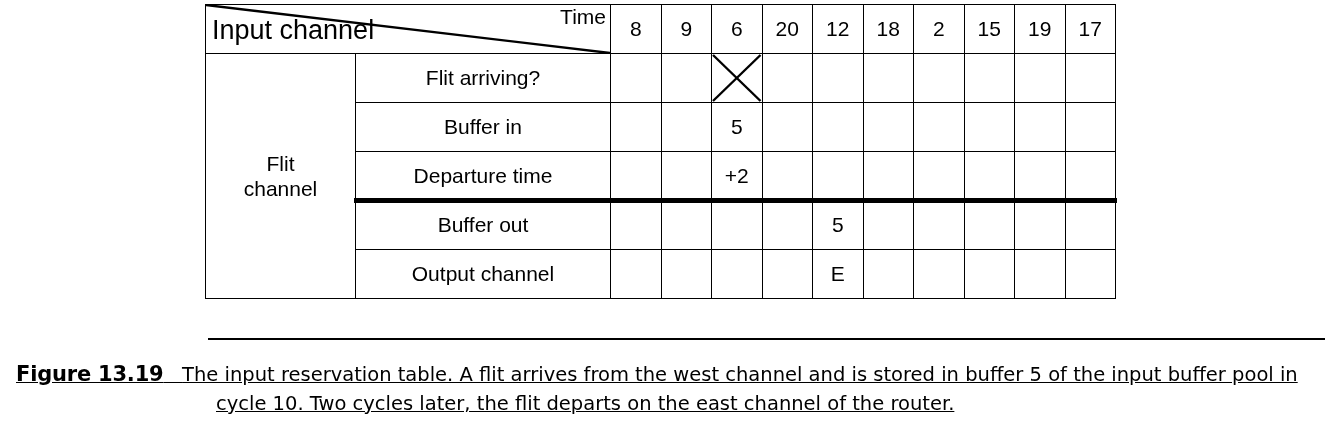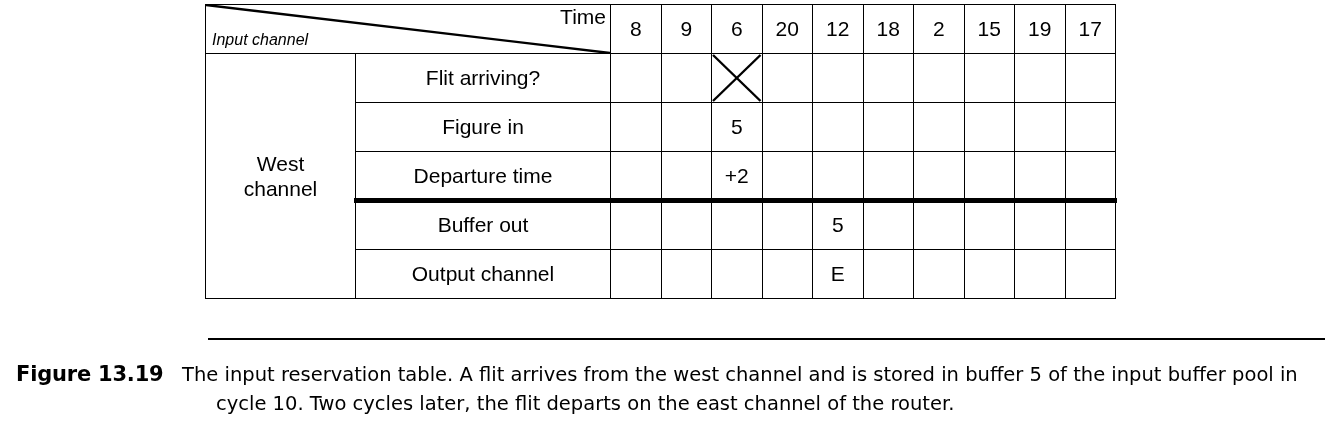--- a/index.html
+++ b/index.html
@@ -57,24 +57,23 @@
   .lbl-time {
     position: absolute;
     right: 4px;
     top: 1px;
     font-size: 21px;
     line-height: 22px;
   }
   .lbl-input {
     position: absolute;
     left: 6px;
-    bottom: 2px;
-    font-size: 16px;
+    bottom: 12px;
+    font-size: 27px;
     line-height: 22px;
-    font-style: italic;
   }
 
   td.time-head {
     height: 48px;
     font-size: 21px;
   }
 
   td.chan-cell {
     width: 150px;
     font-size: 21px;
@@ -124,20 +123,21 @@
     background: #000;
   }
   #caption {
     position: absolute;
     left: 8px;
     top: 360px;
     width: 1322px;
     font-family: "DejaVu Sans", sans-serif;
     font-size: 19.5px;
     line-height: 29px;
+    text-decoration: underline;
   }
   #caption-label {
     font-weight: bold;
     font-size: 21px;
     letter-spacing: -0.2px;
   }
   #caption-text {
     display: inline;
     font-size: 19.5px;
   }
@@ -174,21 +174,21 @@
       <td class="time-head">12</td>
       <td class="time-head">18</td>
       <td class="time-head">2</td>
       <td class="time-head">15</td>
       <td class="time-head">19</td>
       <td class="time-head">17</td>
     </tr>
 
     <tr>
       <td class="chan-cell" rowspan="5">
-        <span>West</span><br>
+        <span>Flit</span><br>
         <span>channel</span>
       </td>
       <td class="row-label">Flit arriving?</td>
       <td class="data-cell"></td>
       <td class="data-cell"></td>
       <td class="data-cell">
         <span class="xmark">
           <svg viewBox="0 0 50 48" preserveAspectRatio="none">
             <line x1="1" y1="1" x2="49" y2="47" stroke="#000" stroke-width="2.4" vector-effect="non-scaling-stroke"></line>
             <line x1="49" y1="1" x2="1" y2="47" stroke="#000" stroke-width="2.4" vector-effect="non-scaling-stroke"></line>
@@ -198,21 +198,21 @@
       <td class="data-cell"></td>
       <td class="data-cell"></td>
       <td class="data-cell"></td>
       <td class="data-cell"></td>
       <td class="data-cell"></td>
       <td class="data-cell"></td>
       <td class="data-cell"></td>
     </tr>
 
     <tr>
-      <td class="row-label">Figure in</td>
+      <td class="row-label">Buffer in</td>
       <td class="data-cell"></td>
       <td class="data-cell"></td>
       <td class="data-cell shade-dark">5</td>
       <td class="data-cell"></td>
       <td class="data-cell"></td>
       <td class="data-cell"></td>
       <td class="data-cell"></td>
       <td class="data-cell"></td>
       <td class="data-cell"></td>
       <td class="data-cell"></td>

